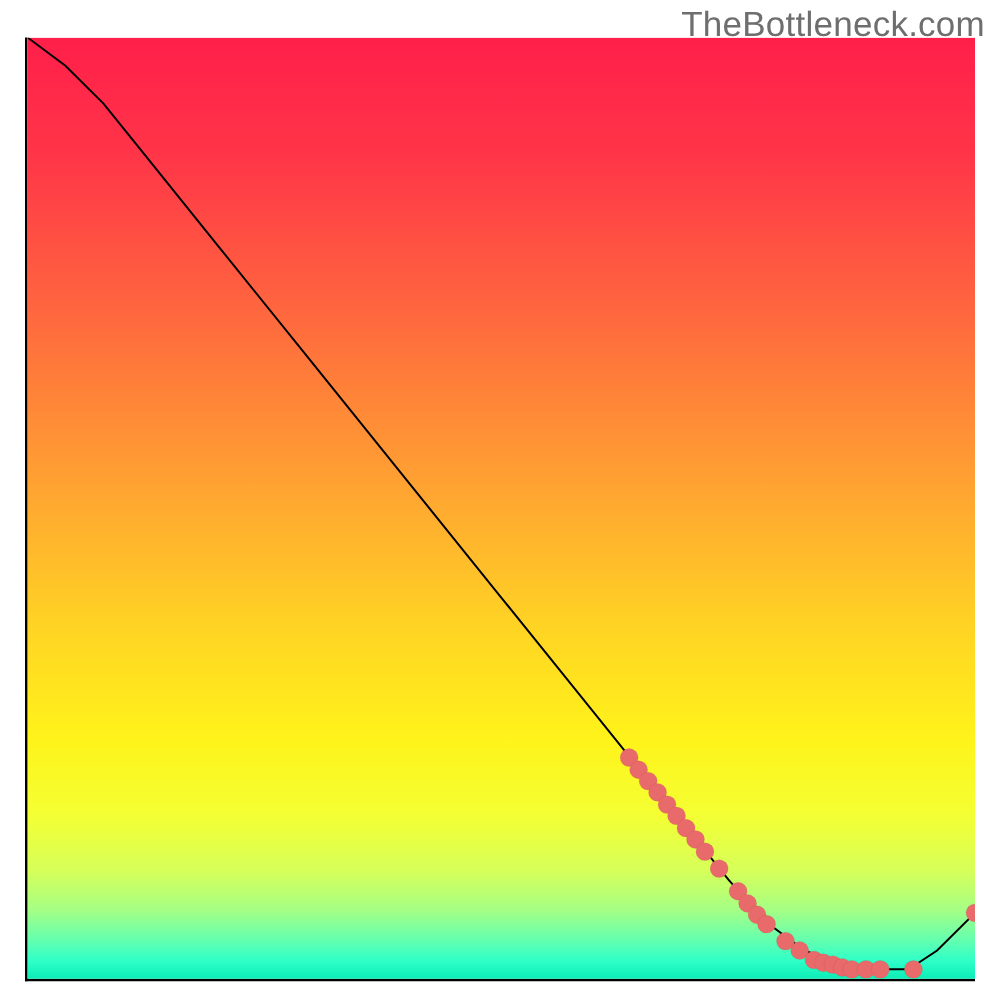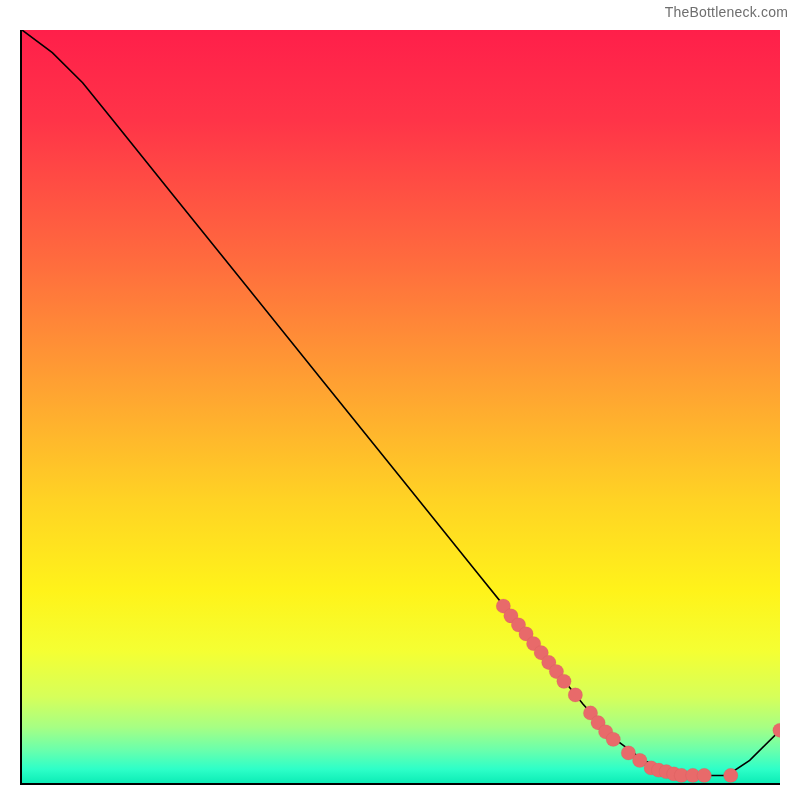--- a/index.html
+++ b/index.html
@@ -12,21 +12,21 @@
   }
   .stage {
     position: relative;
     width: 800px;
     height: 800px;
   }
   .attribution {
     position: absolute;
     top: 4px;
     right: 12px;
-    font-size: 14px;
+    font-size: 28px;
     font-weight: 400;
     color: #6e6e6e;
     letter-spacing: 0.2px;
   }
   .plot-frame {
     position: absolute;
     left: 20px;
     top: 30px;
     width: 760px;
     height: 755px;

